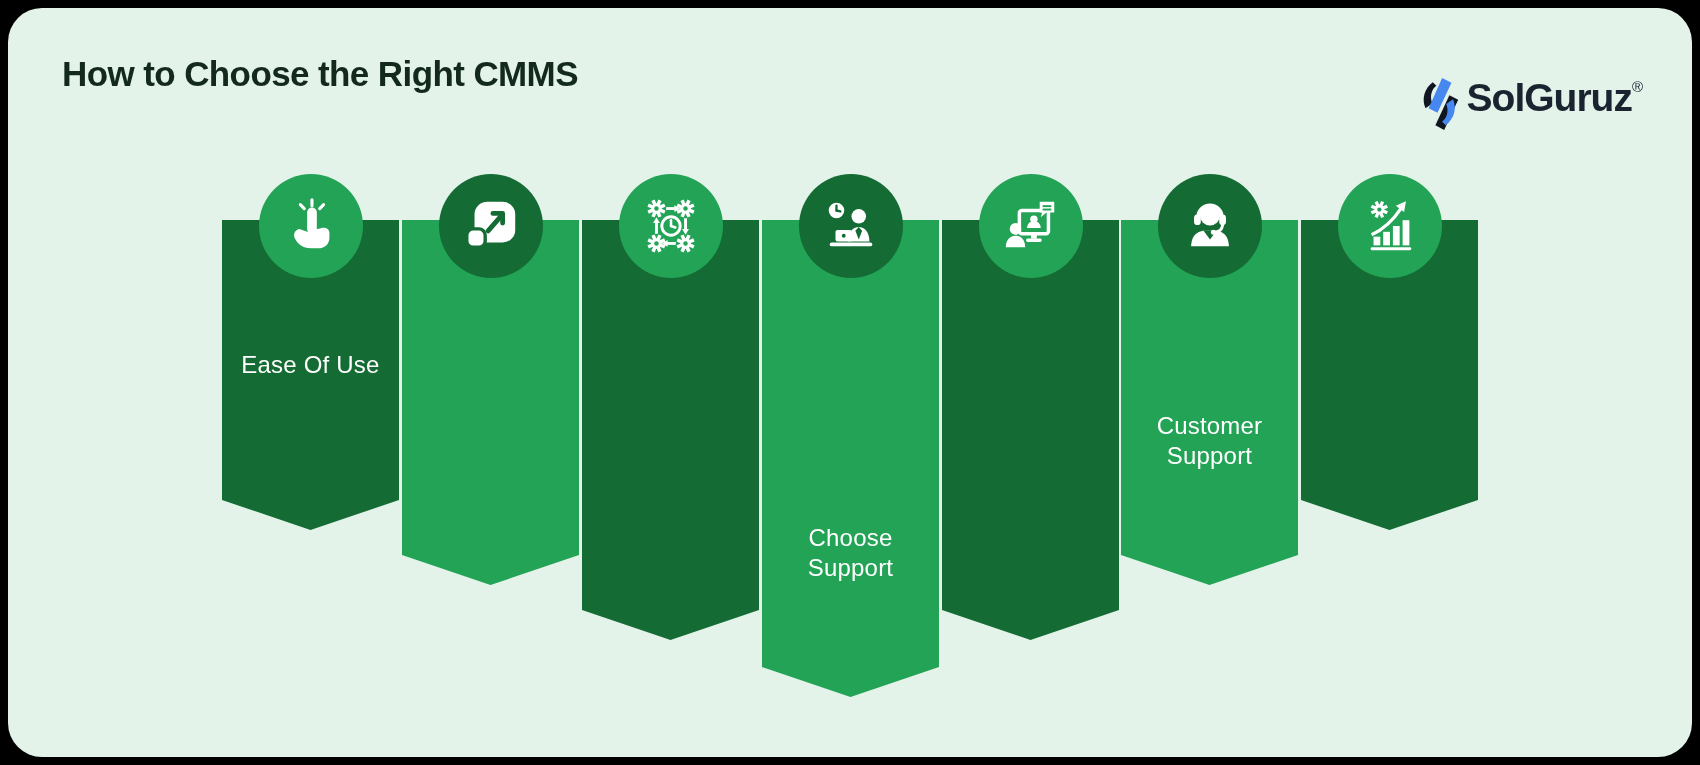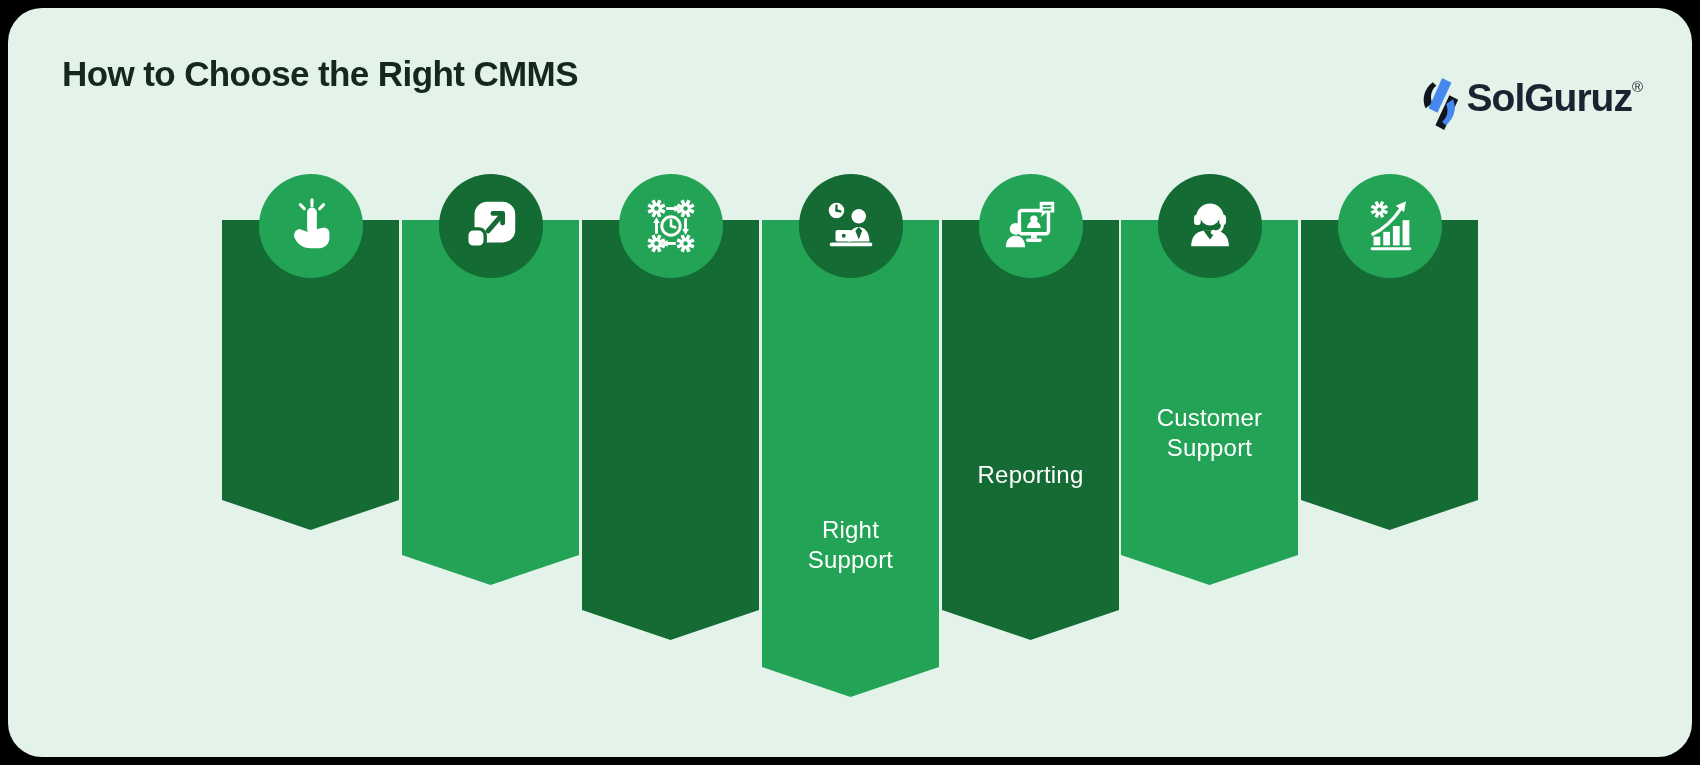--- a/index.html
+++ b/index.html
@@ -46,21 +46,21 @@
     display:flex;align-items:center;justify-content:center;
   }
   .banner.dark  .icon-circle{background:var(--medium-green,#22a355);--cc:var(--medium-green,#22a355);}
   .banner.green .icon-circle{background:var(--dark-green,#146b33);--cc:var(--dark-green,#146b33);}
   .icon-circle svg{width:62px;height:62px;display:block;}
   .label{
     position:absolute;left:-14px;right:-14px;bottom:150px;
     text-align:center;color:var(--label-color,#fff);
     font-size:24px;line-height:30px;font-weight:500;letter-spacing:0.2px;
   }
-  .label.two{bottom:122px;}
+  .label.two{bottom:114px;}
 </style>
 </head>
 <body style="--outer-bg: #000000; --card-bg: #e4f3ea; --dark-green: #146b33; --medium-green: #22a355; --title-color: #12291c; --label-color: #ffffff; --logo-dark: #1a2330;">
 
 <div class="card"></div>
 
 <div class="page-title">How to Choose the Right CMMS</div>
 
 <div class="logo">
   <svg class="logo-mark" viewBox="0 0 42 54">
@@ -82,20 +82,21 @@
         <svg viewBox="0 0 64 64">
     <g fill="none" stroke="#fff" stroke-width="3.2" stroke-linecap="round">
       <path d="M21 10 L25 14"></path>
             <path d="M33 5 L33 11"></path>
             <path d="M45 10 L41 14"></path>
     </g>
     <rect x="28" y="13" width="10" height="27" rx="5" fill="#fff"></rect>
     <path fill="#fff" d="M20 35 c-5 1 -7 6 -4 11 c3 6 9 9 16 9 h7 c8 0 12 -5 12 -11 v-5 c0 -4 -4 -6 -8 -5 l-15 4 z"></path>
         </svg>
       </div>
+      <div class="label"><span>Ease Of Use</span></div>
     </div>
     <div class="banner p1 s2 green">
       <div class="shape"></div>
       <div class="icon-circle">
         <svg viewBox="0 0 64 64">
     <rect x="15" y="7" width="42" height="42" rx="13" fill="#fff"></rect>
     <g fill="none" stroke="var(--cc)" stroke-width="5" stroke-linecap="round" stroke-linejoin="round">
       <path d="M29 37 L43 21"></path>
             <path d="M34 19 L44 19 L44 29"></path>
     </g>
@@ -185,41 +186,40 @@
             <path d="M17 16 L21 17"></path>
     </g>
     <circle cx="40" cy="22" r="7.5" fill="#fff"></circle>
     <path fill="#fff" d="M29 48 c0 -10 5 -15 11 -15 c6 0 11 5 11 15 z"></path>
     <path fill="var(--cc)" d="M40 33 l3.5 4 l-3.5 9 l-3.5 -9 z"></path>
     <rect x="16" y="36" width="17" height="12" rx="2" fill="#fff"></rect>
     <circle cx="24.5" cy="42" r="2" fill="var(--cc)"></circle>
     <rect x="10" y="49" width="44" height="4" rx="2" fill="#fff"></rect>
         </svg>
       </div>
-      <div class="label two"><span>Right</span><br><span>Support</span></div>
+      <div class="label two"><span>Choose</span><br><span>Support</span></div>
     </div>
     <div class="banner p4 s3 dark">
       <div class="shape"></div>
       <div class="icon-circle">
         <svg viewBox="0 0 64 64">
     <rect x="20" y="16" width="30" height="24" rx="2.5" fill="none" stroke="#fff" stroke-width="3.6"></rect>
     <circle cx="35" cy="25" r="3.8" fill="#fff"></circle>
     <path d="M28 34 c0 -5 3.5 -7 7 -7 c3.5 0 7 2 7 7 z" fill="#fff"></path>
     <rect x="32" y="40" width="6" height="5" fill="#fff"></rect>
     <rect x="27" y="45" width="16" height="3.5" rx="1.5" fill="#fff"></rect>
     <path d="M41 7 h15 v11 h-8 l-6 5 l1.5 -5 h-2.5 z" fill="#fff"></path>
     <g stroke="var(--cc)" stroke-width="2" fill="none">
       <path d="M44 11.5 L53 11.5"></path>
             <path d="M44 15 L53 15"></path>
     </g>
     <circle cx="16" cy="35" r="6" fill="#fff"></circle>
     <path d="M6 54 c0 -8 4.5 -12 10 -12 c5.5 0 10 4 10 12 z" fill="#fff"></path>
         </svg>
       </div>
-      <div class="label"><span>Reporting</span></div>
     </div>
     <div class="banner p5 s2 green">
       <div class="shape"></div>
       <div class="icon-circle">
         <svg viewBox="0 0 64 64">
     <circle cx="32" cy="21" r="10.5" fill="#fff"></circle>
     <path d="M12.5 53 c0.5 -14 9 -16.5 19.5 -16.5 c10.5 0 19 2.5 19.5 16.5 z" fill="#fff"></path>
     <path d="M25 36.5 L39 36.5 L32 46 Z" fill="var(--cc)"></path>
     <path d="M19.5 23 a12.5 12.5 0 0 1 25 0" fill="none" stroke="#fff" stroke-width="3.4"></path>
     <rect x="15.5" y="20" width="7" height="11" rx="3.5" fill="#fff"></rect>

